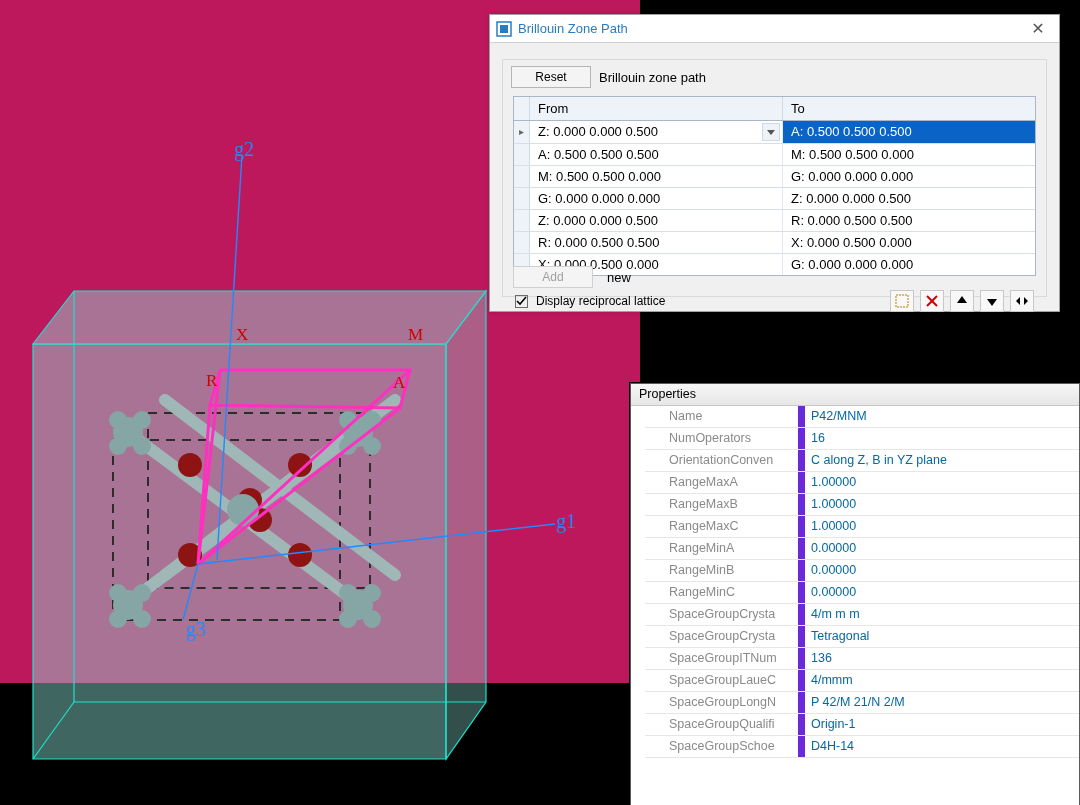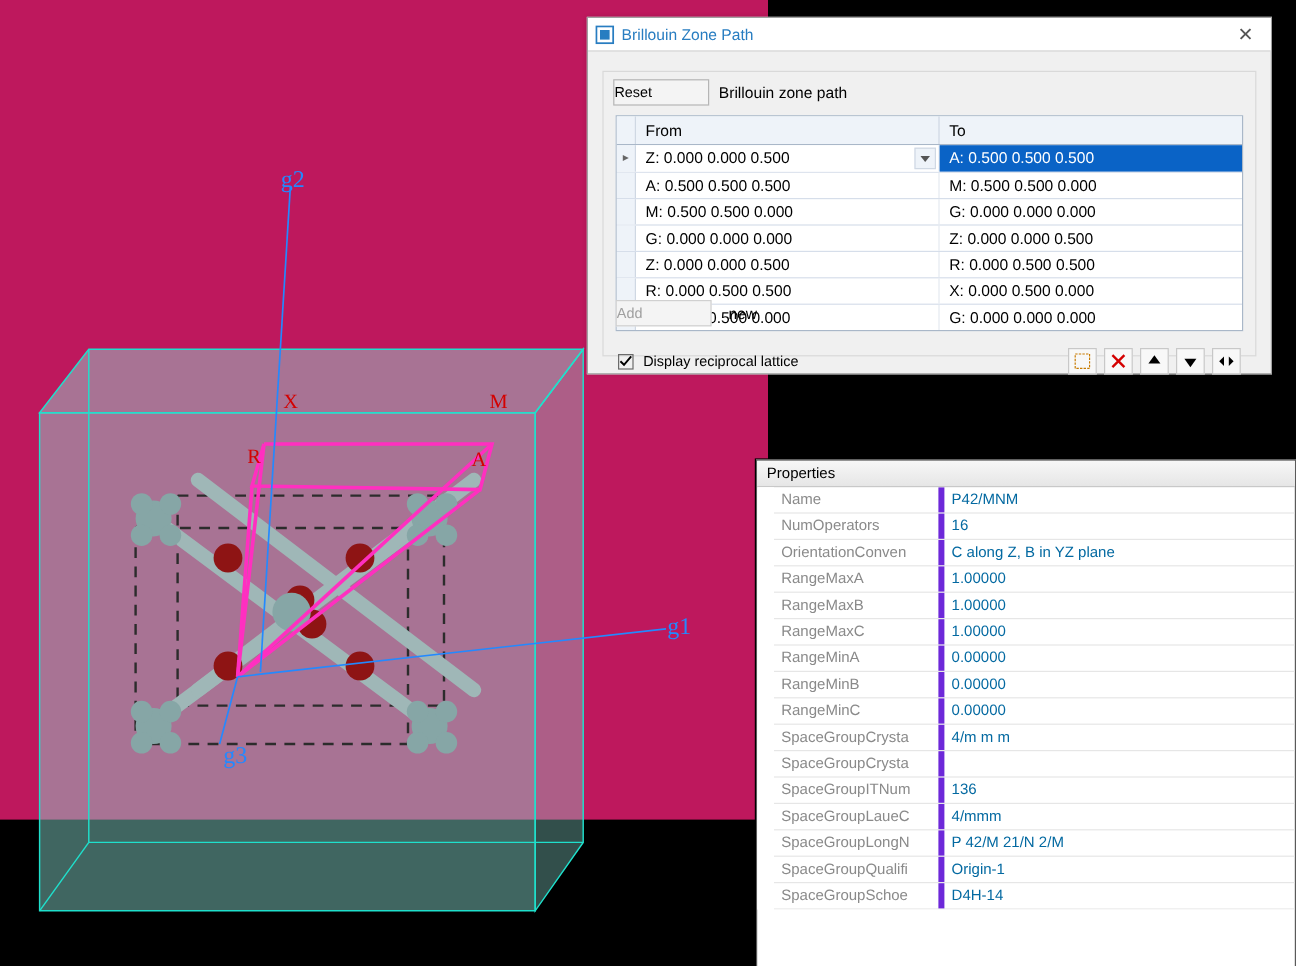--- a/index.html
+++ b/index.html
@@ -24,21 +24,21 @@
     height:28px; background:#fff; display:flex; align-items:center; padding:0 6px;
     border-bottom:1px solid #d0d0d0;
   }
   .titlebar .icon { width:16px; height:16px; margin-right:6px; }
   .titlebar .ttl { color:#287dc1; font-size:13px; }
   .titlebar .close { margin-left:auto; font-size:16px; color:#555; width:30px; text-align:center; cursor:default;}
 
   .bz-body { position:absolute; left:12px; top:44px; right:12px; bottom:14px; border:1px solid #d9d9d9; background:#f0f0f0; }
 
   .toolbar-row { display:flex; align-items:center; padding:6px 8px 8px 8px; gap:8px; }
-  .btn { background:#f4f4f4; border:1px solid #b5b5b5; padding:3px 0; width:80px; text-align:left; font-size:12px; }
+  .btn { background:#f4f4f4; border:1px solid #b5b5b5; padding:3px 0; width:80px; text-align:center; font-size:12px; }
   .btn.disabled { color:#a0a0a0; border-color:#d0d0d0; }
   .path-note { font-size:13px; }
 
   .grid {
     margin:0 10px; border:1px solid #a9b7c8; background:#fff;
   }
   .grid-head { display:flex; background:#eef3f9; border-bottom:1px solid #a9b7c8; }
   .grid-head .gh { flex:1; padding:4px 8px; font-size:13px; border-right:1px solid #cfd8e3; }
   .grid-head .row-handle-head { width:16px; border-right:1px solid #cfd8e3; }
   .grid-row { display:flex; border-top:1px solid #d6deea; font-size:13px; }
@@ -54,41 +54,41 @@
   }
   .dd-caret svg { width:8px; height:8px; }
 
   .chk-row { display:flex; align-items:center; margin:14px 12px 0 12px; }
   .chk { width:13px; height:13px; border:1px solid #6b6b6b; margin-right:8px; display:inline-flex; align-items:center; justify-content:center;}
   .chk svg { width:11px; height:11px; }
   .tool-icons { margin-left:auto; display:flex; gap:6px; }
   .tbtn { width:24px; height:22px; border:1px solid #c8c8c8; background:#f8f8f8; display:flex; align-items:center; justify-content:center; }
   .tbtn svg { width:14px; height:14px; }
 
-  .add-row { position:absolute; left:10px; bottom:24px; display:flex; align-items:center; gap:14px;}
+  .add-row { position:absolute; left:10px; bottom:8px; display:flex; align-items:center; gap:14px;}
   .add-txt { font-size:13px; }
 
   
   .props {
     position:absolute; left:630px; top:383px; width:450px; height:459px;
     background:#fff; border:1px solid #5a5a5a; font-size:12.5px; color:#000;
     box-shadow:0 0 0 1px #000;
   }
   .props .pbar {
     height:22px; background:linear-gradient(#f7f7f7,#e6e6e6);
     border-bottom:1px solid #c8c8c8; padding:3px 8px; font-size:12.5px;
   }
   .filter-row { display:flex; align-items:center; padding:5px 8px 6px 8px; border-bottom:1px solid #dcdcdc;}
   .filter-row .lbl { margin-right:6px; }
   .filter-row input {
     flex:1; border:1px solid #999; height:20px; padding:2px 5px; font-size:12.5px;
   }
   .prop-grid { overflow:hidden; border-left:14px solid #fff;}
   .prow { display:flex; border-bottom:1px solid #e6e6e6; height:22px; }
-  .prow .pname { width:142px; padding:3px 6px; color:#8a8a8a; border-right:5px solid #6d28d9; white-space:nowrap; overflow:hidden;}
+  .prow .pname { width:142px; padding:3px 6px; color:#8a8a8a; border-right:7px solid #6d28d9; white-space:nowrap; overflow:hidden;margin-left:18px;}
   .prow .pval { flex:1; padding:3px 6px; color:#0369a1; white-space:nowrap; overflow:hidden;}
 </style>
 </head>
 <body>
 
 <div class="viewport">
 <svg width="640" height="805" viewBox="0 0 640 805">
 
   <g>
     <polygon points="33,344 74,291 486,291 446,344" fill="#8fe3d8" fill-opacity="0.45" stroke="#1fe0cc" stroke-width="1.2"></polygon>
@@ -322,20 +322,21 @@
       <div class="prow">
         <div class="pname">RangeMinC</div>
         <div class="pval">0.00000</div>
       </div>
       <div class="prow">
         <div class="pname">SpaceGroupCrysta</div>
         <div class="pval">4/m m m</div>
       </div>
       <div class="prow">
         <div class="pname">SpaceGroupCrysta</div>
+        <div class="pval">Tetragonal</div>
       </div>
       <div class="prow">
         <div class="pname">SpaceGroupITNum</div>
         <div class="pval">136</div>
       </div>
       <div class="prow">
         <div class="pname">SpaceGroupLaueC</div>
         <div class="pval">4/mmm</div>
       </div>
       <div class="prow">

